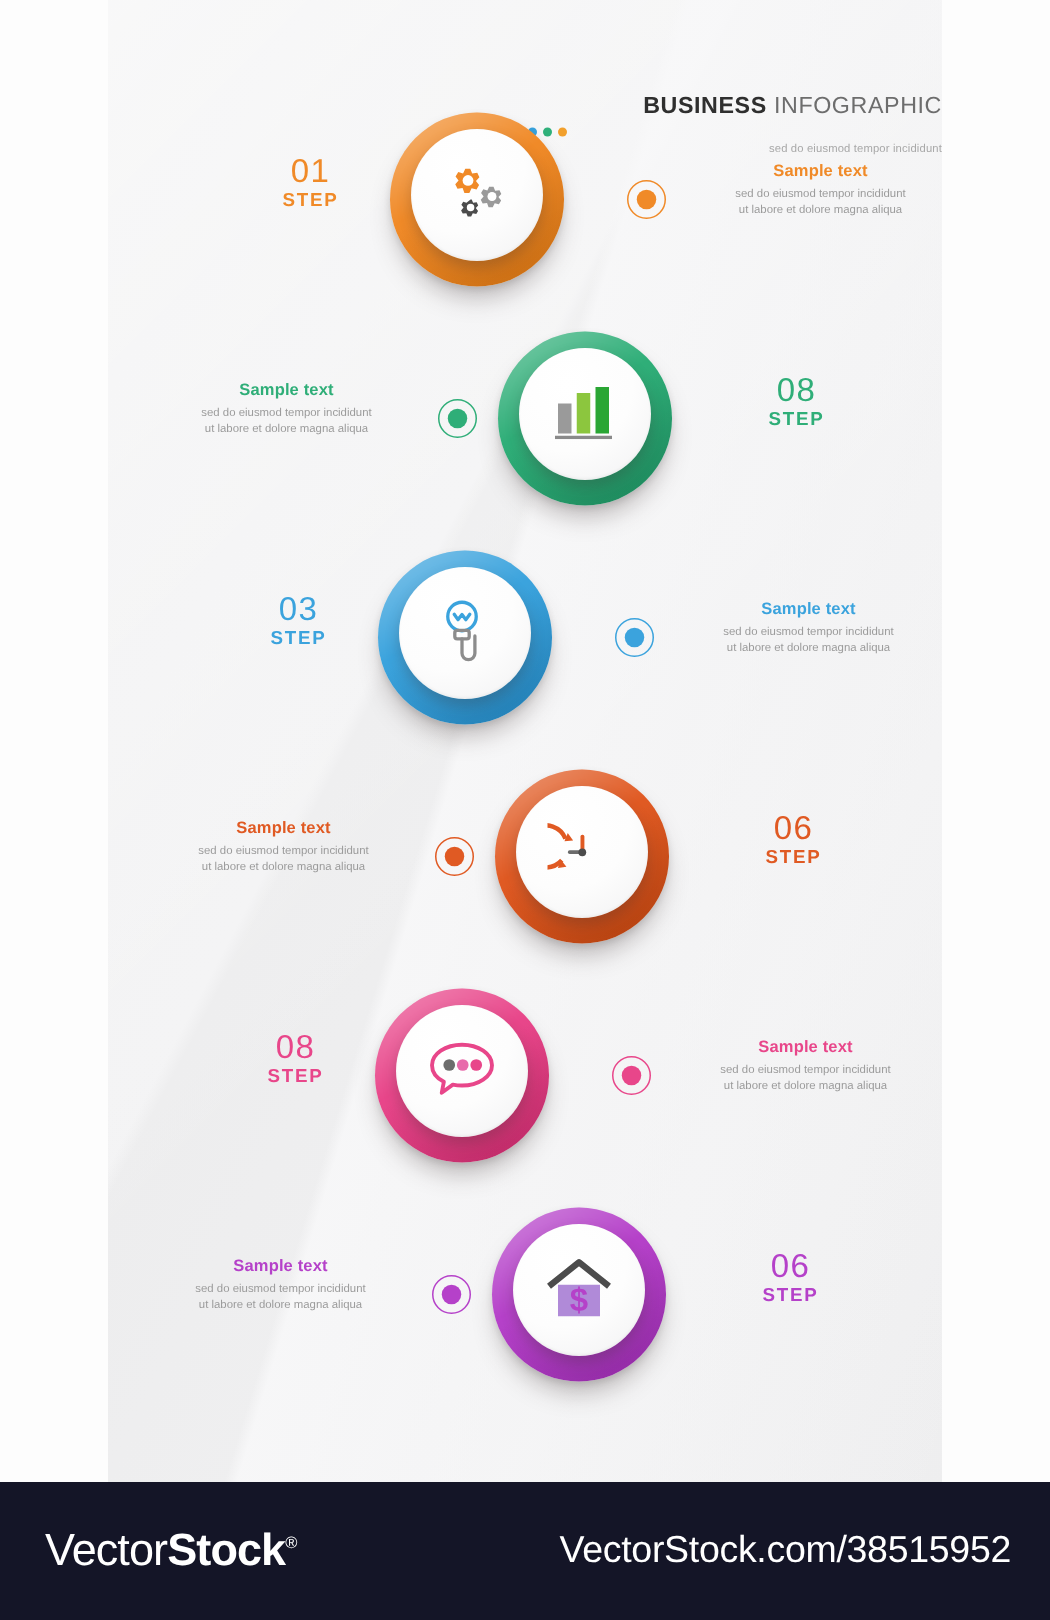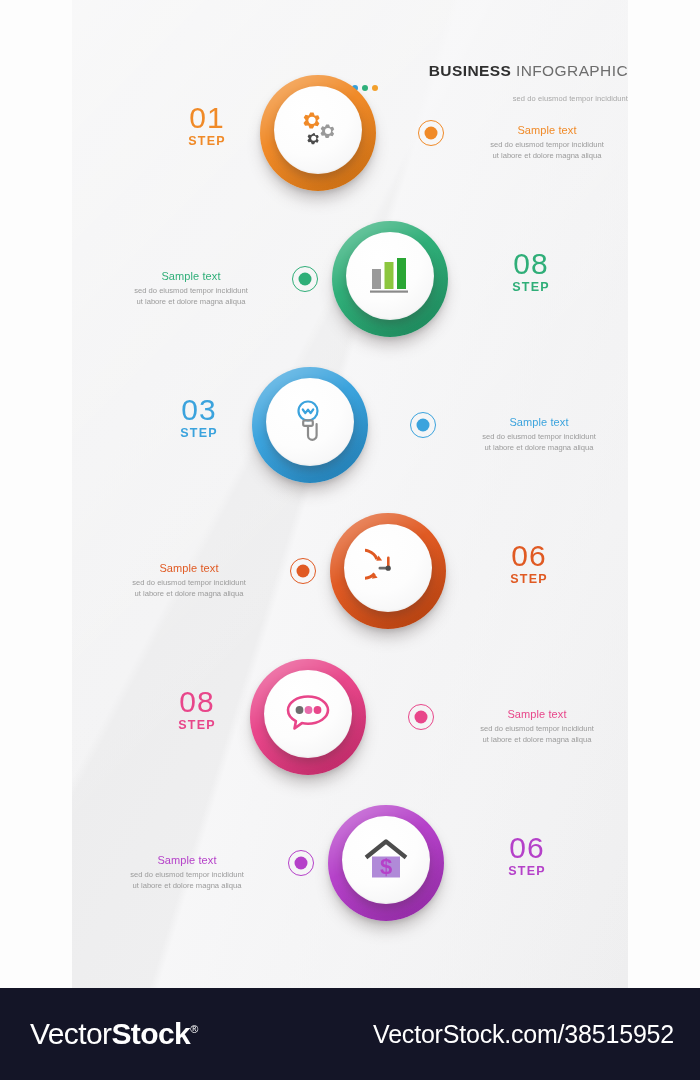--- a/index.html
+++ b/index.html
@@ -49,29 +49,29 @@
   .disc {
     position:absolute; left:14px; top:11px; width:88px; height:88px; border-radius:50%;
     background: radial-gradient(circle at 36% 28%, #ffffff 0%, #fdfdfd 52%, #f1f1f2 100%);
     box-shadow: 0 5px 9px rgba(60,50,50,.26), inset 0 -1px 2px rgba(0,0,0,.05);
     display:flex; align-items:center; justify-content:center;
     z-index:2;
   }
   .disc svg { display:block; }
 
   .stepno { position:absolute; width:90px; text-align:center; }
-  .stepno .num { font-size:30px; font-weight:300; line-height:1; letter-spacing:1px; }
+  .stepno .num { font-size:22px; font-weight:300; line-height:1; letter-spacing:1px; }
   .stepno .lbl { font-size:12.5px; font-weight:700; letter-spacing:1.2px; line-height:1.35; }
 
   .bullet { position:absolute; width:26px; height:26px; border-radius:50%; border:1.6px solid; }
   .bullet i { position:absolute; left:50%; top:50%; transform:translate(-50%,-50%);
               width:13px; height:13px; border-radius:50%; display:block; }
 
   .txt { position:absolute; width:190px; text-align:center; }
-  .txt .h { font-size:11px; font-weight:400; letter-spacing:.1px;margin-top:16px; }
+  .txt .h { font-size:11px; font-weight:700; letter-spacing:.1px; }
   .txt .p { font-size:7.6px; color:#9b9b9b; line-height:1.45; margin-top:3px; }
 
   
   #footer {
     position:absolute; left:0; bottom:0; width:700px; height:92px;
     background:#141527; color:#fff;
     display:flex; align-items:center;
   }
   #logo { position:absolute; left:30px; top:50%; transform:translateY(-50%);
           font-size:30px; letter-spacing:-.6px; white-space:nowrap; }

